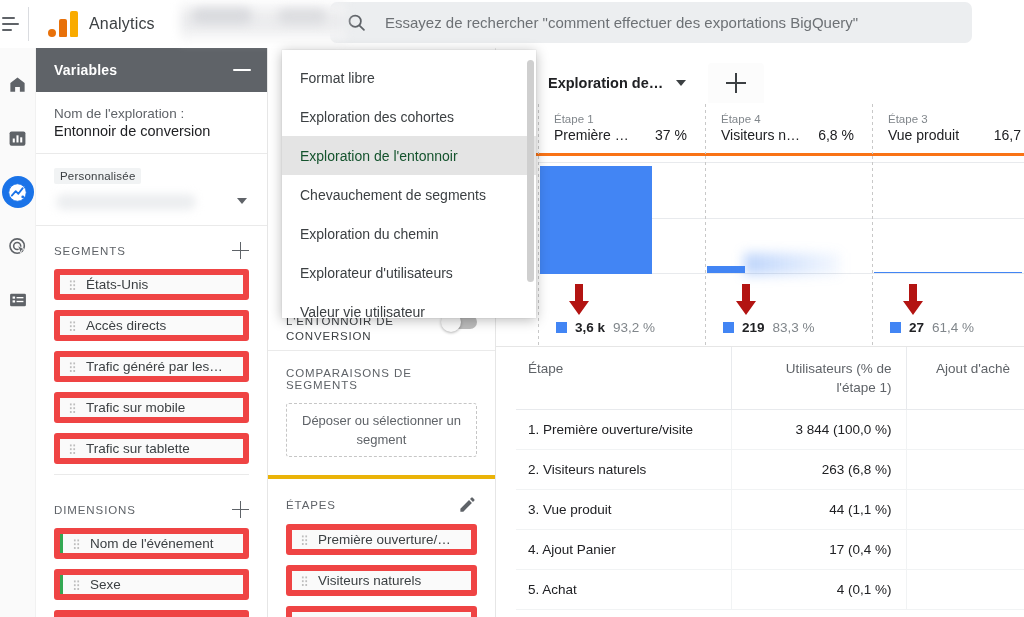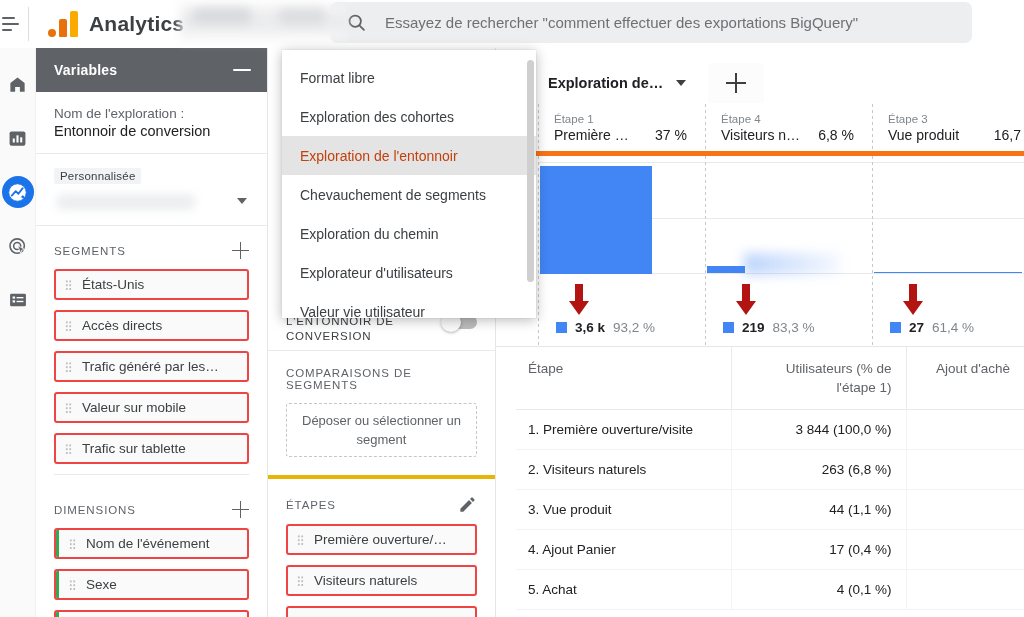--- a/index.html
+++ b/index.html
@@ -30,21 +30,21 @@
   .hamburger span:nth-child(2) { width: 17px; }
   .hamburger span:nth-child(3) { width: 10px; }
   .topdivider { width: 1px; height: 34px; background: #dadce0; margin: 0 0 0 2px; }
 
   .brand { display: flex; align-items: center; gap: 11px; padding-left: 19px; }
   .ga-logo { display: flex; align-items: flex-end; gap: 3px; height: 26px; }
   .ga-logo i { display: block; border-radius: 2px 2px 1px 1px; }
   .ga-bar1 { width: 8px; height: 8px; background: #F9AB00; border-radius: 50% !important; background: #E8710A; }
   .ga-bar2 { width: 8px; height: 18px; background: #E8710A; }
   .ga-bar3 { width: 8px; height: 26px; background: #F9AB00; }
-  .brand-text { font-size: 21px; color: #3c4043; letter-spacing: .2px; font-weight: 700; }
+  .brand-text { font-size: 16px; color: #3c4043; letter-spacing: .2px; font-weight: 400; }
 
   .acct-blur {
     position: absolute; left: 180px; top: 0px; width: 166px; height: 44px;
     background: linear-gradient(180deg, rgba(255,255,255,0) 0%, #f3f3f4 18%, #e9eaec 50%, #f4f4f5 80%, rgba(255,255,255,0) 100%);
     filter: blur(5px); border-radius: 3px; z-index: 41;
   }
   .acct-blur2 {
     position: absolute; left: 192px; top: 8px; width: 60px; height: 16px;
     background: #d9dade; filter: blur(5px); border-radius: 8px; z-index: 42;
   }
@@ -104,21 +104,21 @@
 
   .sec-block { padding: 16px 18px 10px 18px; }
   .sec-head { display: flex; align-items: center; justify-content: space-between; margin-bottom: 10px; }
   .sec-title { font-size: 11.5px; letter-spacing: .9px; color: #5f6368; font-weight: 400; }
   .plus-ico { position: relative; width: 17px; height: 17px; }
   .plus-ico:before, .plus-ico:after { content: ""; position: absolute; background: #5f6368; }
   .plus-ico:before { left: 0; top: 7.5px; width: 17px; height: 1.6px; }
   .plus-ico:after { top: 0; left: 7.5px; height: 17px; width: 1.6px; }
 
   .pill {
-    position: relative; height: 31px; border: 2px solid #ef4444; border-radius: 3px;
+    position: relative; height: 31px; border: 6px solid #ef4444; border-radius: 3px;
     background: #fafafa; display: flex; align-items: center; padding-left: 26px;
     font-size: 13.5px; color: #3c4043; margin-bottom: 10px; overflow: hidden;
   }
   .pill.dim { padding-left: 30px; }
   .pill .grip {
     position: absolute; left: 9px; top: 50%; transform: translateY(-50%);
     width: 7px; height: 11px;
     background-image: radial-gradient(circle, #bdbdbd 45%, transparent 48%);
     background-size: 3.5px 3.8px;
   }
@@ -175,21 +175,21 @@
   .tab-add {
     width: 56px; height: 40px; background: #fcfcfc; display: flex; align-items: center;
     justify-content: center; border-radius: 4px 4px 0 0;
   }
   .plus-big { position: relative; width: 20px; height: 20px; }
   .plus-big:before, .plus-big:after { content: ""; position: absolute; background: #3c4043; }
   .plus-big:before { left: 0; top: 9px; width: 20px; height: 1.8px; }
   .plus-big:after { top: 0; left: 9px; height: 20px; width: 1.8px; }
 
   
-  .steps-header { display: flex; height: 52px; border-bottom: 5px solid #f97316; padding-left: 42px; }
+  .steps-header { display: flex; height: 52px; border-bottom: 3px solid #f97316; padding-left: 42px; }
   .step-col { position: relative; width: 167px; padding: 9px 0 0 16px; flex: none; }
   .step-col:before {
     content: ""; position: absolute; left: 0; top: 0; bottom: -1px; width: 1px;
     background: repeating-linear-gradient(180deg, #c8c8c8 0 3px, transparent 3px 6px);
   }
   .step-sub { font-size: 11.5px; color: #80868b; margin-bottom: 2px; }
   .step-main { display: flex; align-items: baseline; justify-content: space-between; padding-right: 18px; }
   .step-name { font-size: 14px; color: #202124; white-space: nowrap; }
   .step-pct { font-size: 14px; color: #202124; }
 
@@ -236,21 +236,21 @@
   
   .menu {
     position: absolute; left: 282px; top: 50px; width: 254px; height: 268px;
     background: #fff; box-shadow: 0 2px 12px rgba(0,0,0,.28), 0 0 0 0.5px rgba(0,0,0,.06);
     z-index: 60; padding: 8px 0; overflow: hidden;
   }
   .menu-item {
     height: 39px; display: flex; align-items: center; padding-left: 18px;
     font-size: 14px; color: #3c4043;
   }
-  .menu-item.selected { background: #e4e4e4; color: #c2410c; }
+  .menu-item.selected { background: #e4e4e4; color: #14532d; }
   .menu-scroll-track { position: absolute; right: 2px; top: 8px; width: 7px; bottom: 8px; background: #fff; }
   .menu-scroll-thumb { position: absolute; right: 2px; top: 10px; width: 7px; height: 222px; background: #cfcfcf; border-radius: 4px; }
 </style>
 </head>
 <body>
 
 <div class="app">
 
   <div class="topbar">
     <div class="hamburger">
@@ -350,21 +350,21 @@
       <div class="pill">
           <span class="grip"></span>
           <span>Accès directs</span>
         </div>
       <div class="pill">
           <span class="grip"></span>
           <span>Trafic généré par les…</span>
         </div>
       <div class="pill">
           <span class="grip"></span>
-          <span>Valeur sur mobile</span>
+          <span>Trafic sur mobile</span>
         </div>
       <div class="pill">
           <span class="grip"></span>
           <span>Trafic sur tablette</span>
         </div>
       <div class="divider-line"></div>
     </div>
 
     <div class="sec-block">
       <div class="sec-head">

